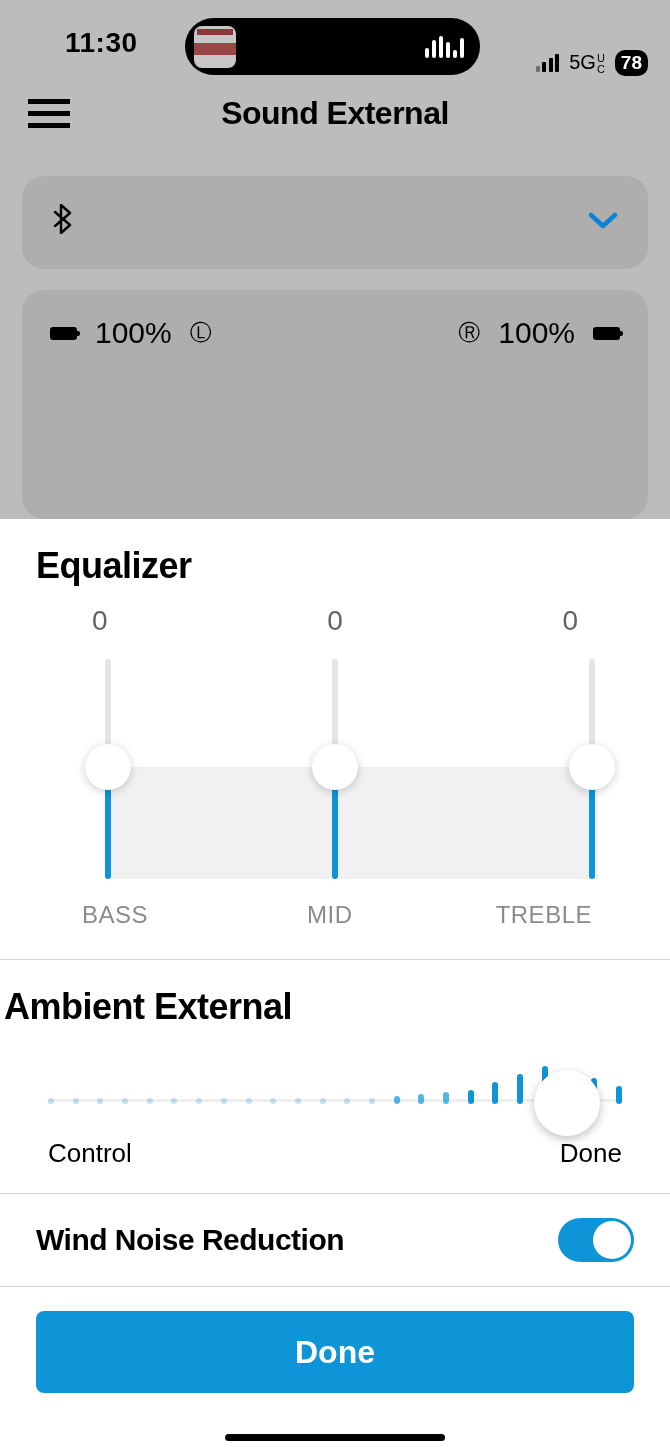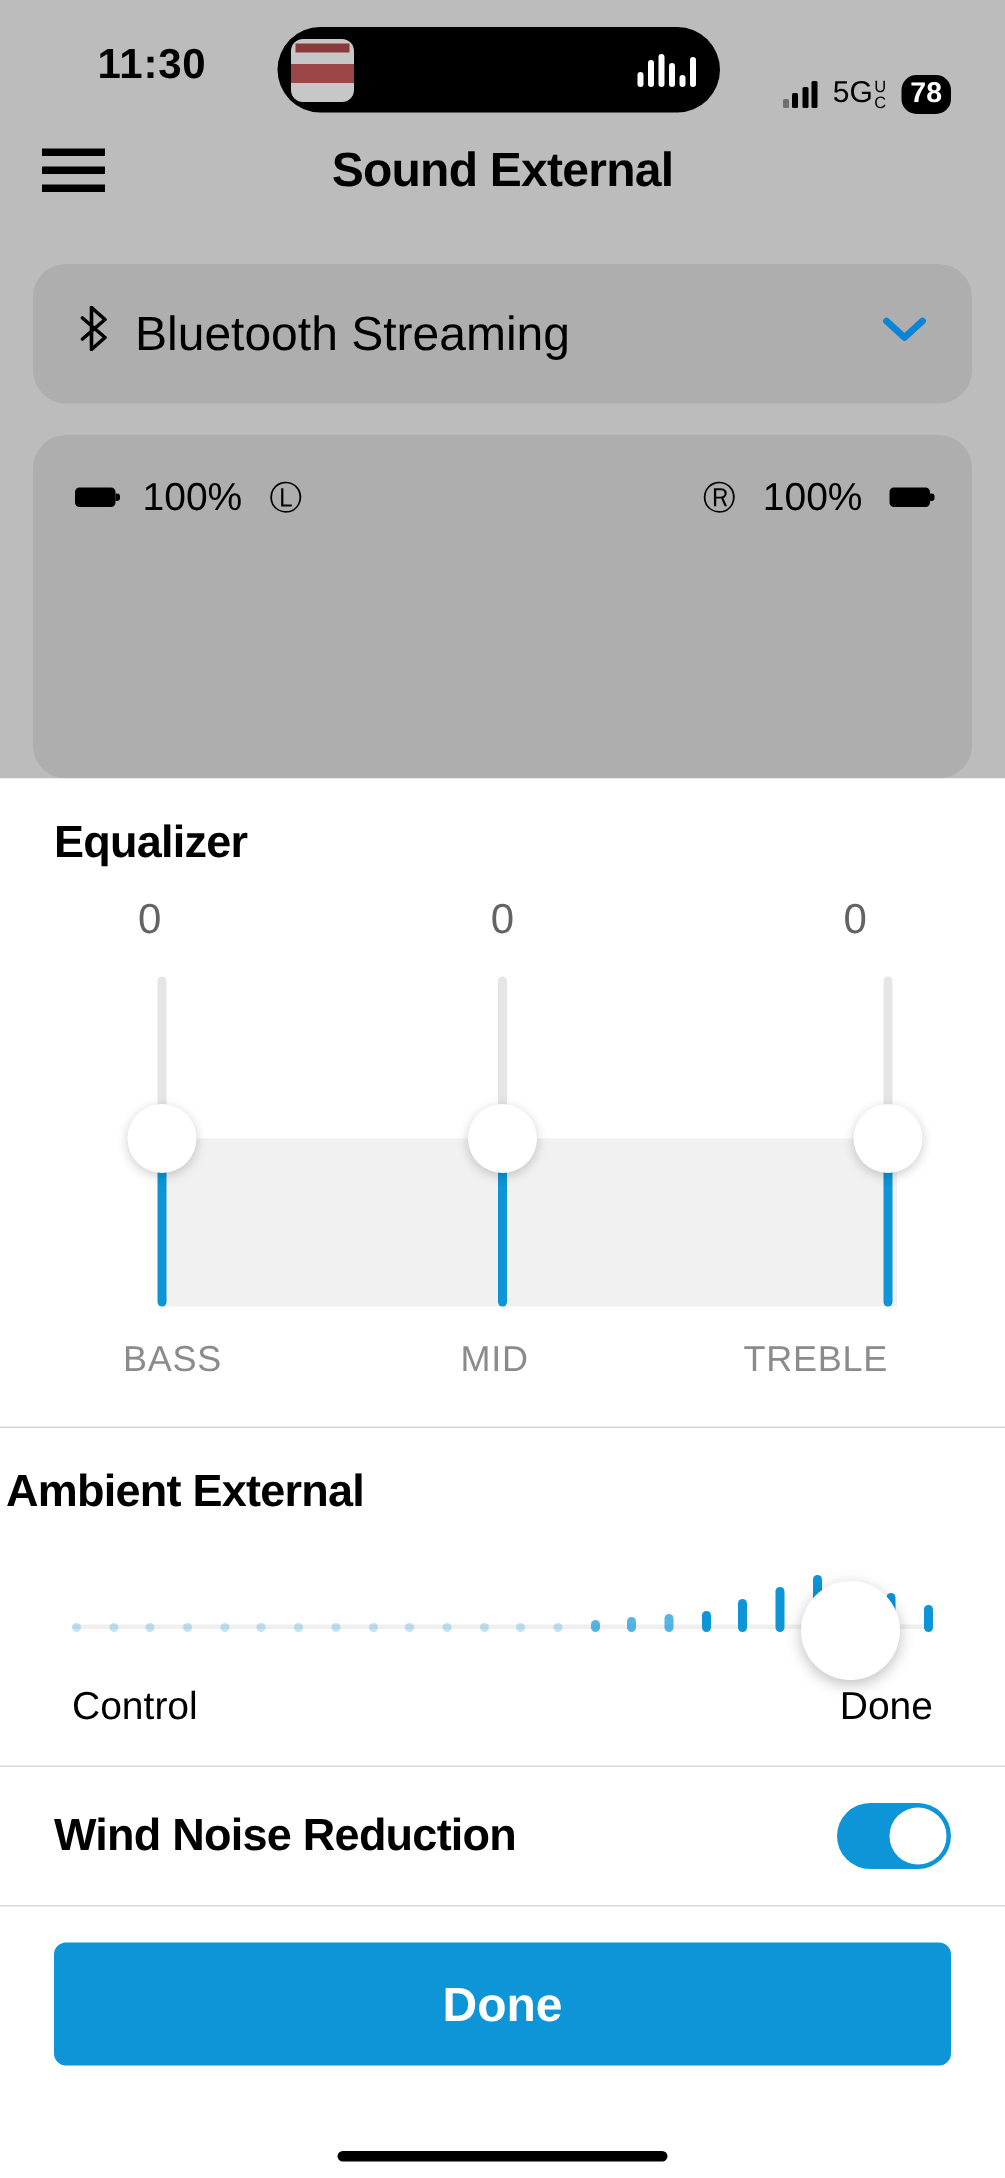--- a/index.html
+++ b/index.html
@@ -9,21 +9,21 @@
 .dim-layer { position: absolute; top: 0; left: 0; width: 670px; height: 519px; background: #bdbcbc; }
 
 
 .statusbar { position: absolute; top: 28px; left: 0; width: 670px; height: 30px; display: flex; align-items: center; }
 .statusbar .time { position: absolute; left: 65px; font-size: 28px; font-weight: 600; color: #000; letter-spacing: 0.5px; }
 .island { position: absolute; left: 185px; top: -10px; width: 295px; height: 57px; background: #000; border-radius: 29px; display: flex; align-items: center; }
 .island .albumart { width: 42px; height: 42px; border-radius: 8px; margin-left: 9px; background: linear-gradient(#c7c7c7 40%, #9a4646 40% 70%, #c7c7c7 70%); position: relative; overflow: hidden; }
 .island .albumart::after { content:""; position:absolute; left:3px; right:3px; top:3px; height:6px; background:#8b3a3a; }
 .island .bars { display: flex; gap: 3px; margin-left: auto; margin-right: 16px; align-items: flex-end; height: 22px; }
 .island .bars span { width: 4px; background: #fff; border-radius: 2px; }
-.statusbar .right { position: absolute; right: 36px; display: flex; align-items: center; gap: 10px; margin-top: 40px; }
+.statusbar .right { position: absolute; right: 22px; display: flex; align-items: center; gap: 10px; margin-top: 40px; }
 .sigbars { display: flex; gap: 2.5px; align-items: flex-end; height: 18px; }
 .sigbars span { width: 4px; background: #000; border-radius: 1px; }
 .sigbars span.dim { background: #6f6f6f; }
 .netlabel { font-size: 20px; font-weight: 500; color: #000; }
 .battpill { background: #000; color: #fff; border-radius: 10px; padding: 2px 6px; font-size: 19px; font-weight: 700; }
 
 
 .apptitle { position: absolute; top: 95px; width: 670px; text-align: center; font-size: 32px; font-weight: 700; color: #000; letter-spacing: -0.5px; }
 .hamburger { position: absolute; top: 99px; left: 28px; display: flex; flex-direction: column; gap: 7px; }
 .hamburger span { width: 42px; height: 5px; background: #000; border-radius: 0; }
@@ -32,29 +32,29 @@
 .card { position: absolute; left: 22px; right: 22px; background: rgba(0,0,0,0.07); border-radius: 22px; }
 .card.streaming { top: 176px; height: 93px; display: flex; align-items: center; padding: 0 30px; }
 .bt-icon { font-size: 26px; color: #000; margin-right: 18px; }
 .streaming-label { font-size: 32px; color: #000; font-weight: 400; }
 .chev { margin-left: auto; color: #0a84d6; }
 
 
 .card.battery { top: 290px; height: 229px; padding: 26px 28px 0; }
 .batrow { display: flex; align-items: center; justify-content: space-between; }
 .batside { display: flex; align-items: center; gap: 18px; }
-.batlabel { font-size: 26px; color: #000; }
+.batlabel { font-size: 30px; color: #000; }
 .baticon { width: 27px; height: 13px; border: 2px solid #000; border-radius: 3px; background: #000; position: relative; }
 .baticon::after { content:""; position:absolute; right:-5px; top:2px; width:3px; height:5px; background:#000; border-radius:0 2px 2px 0; }
 .circled { font-size: 22px; }
 
 
 .sheet { position: absolute; top: 519px; left: 0; width: 670px; bottom: 0; background: #fff; }
 .section { padding: 26px 36px 12px; }
-.section-title { font-size: 30px; font-weight: 700; color: #000; letter-spacing: -0.5px; }
+.section-title { font-size: 36px; font-weight: 700; color: #000; letter-spacing: -0.5px; }
 
 
 .eq-values { display: flex; justify-content: space-between; padding: 0 56px; margin-top: 18px; }
 .eq-values span { font-size: 28px; color: #636363; }
 .eq-area { position: relative; margin: 22px 36px 0; height: 220px; }
 .eq-fill { position: absolute; left: 36px; right: 0; top: 108px; bottom: 0; background: #f1f1f1; }
 .eq-track { position: absolute; width: 6px; background: #e5e5e5; top: 0; height: 108px; border-radius: 3px; transform: translateX(-50%); }
 .eq-track.blue { top: 108px; height: 112px; background: #0d95d8; }
 .eq-thumb { position: absolute; width: 46px; height: 46px; background: #fff; border-radius: 50%; box-shadow: 0 2px 8px rgba(0,0,0,0.2); top: 108px; transform: translate(-50%, -50%); }
 .eq-labels { display: flex; justify-content: space-between; padding: 0 42px 0 46px; margin-top: 22px; color: #8b8b8b; font-size: 24px; letter-spacing: 0.5px; }
@@ -120,21 +120,20 @@
     <span></span>
   </div>
 <div class="apptitle">Sound External</div>
 
 <div class="card streaming">
   <div class="bt-icon">
     <svg width="20" height="30" viewBox="0 0 20 30">
         <path d="M9 1 L9 29 L18 21 L3 8 M9 1 L18 9 L3 22" stroke="#000" stroke-width="2.4" fill="none" stroke-linejoin="round" stroke-linecap="round"></path>
       </svg>
   </div>
-  <div class="streaming-label">Bluetooth Streaming</div>
   <div class="chev">
     <svg width="30" height="18" viewBox="0 0 30 18">
         <path d="M3 3 L15 14 L27 3" stroke="#0a84d6" stroke-width="4.5" fill="none" stroke-linecap="round" stroke-linejoin="round"></path>
       </svg>
   </div>
 </div>
 
 <div class="card battery">
   <div class="batrow">
     <div class="batside">

